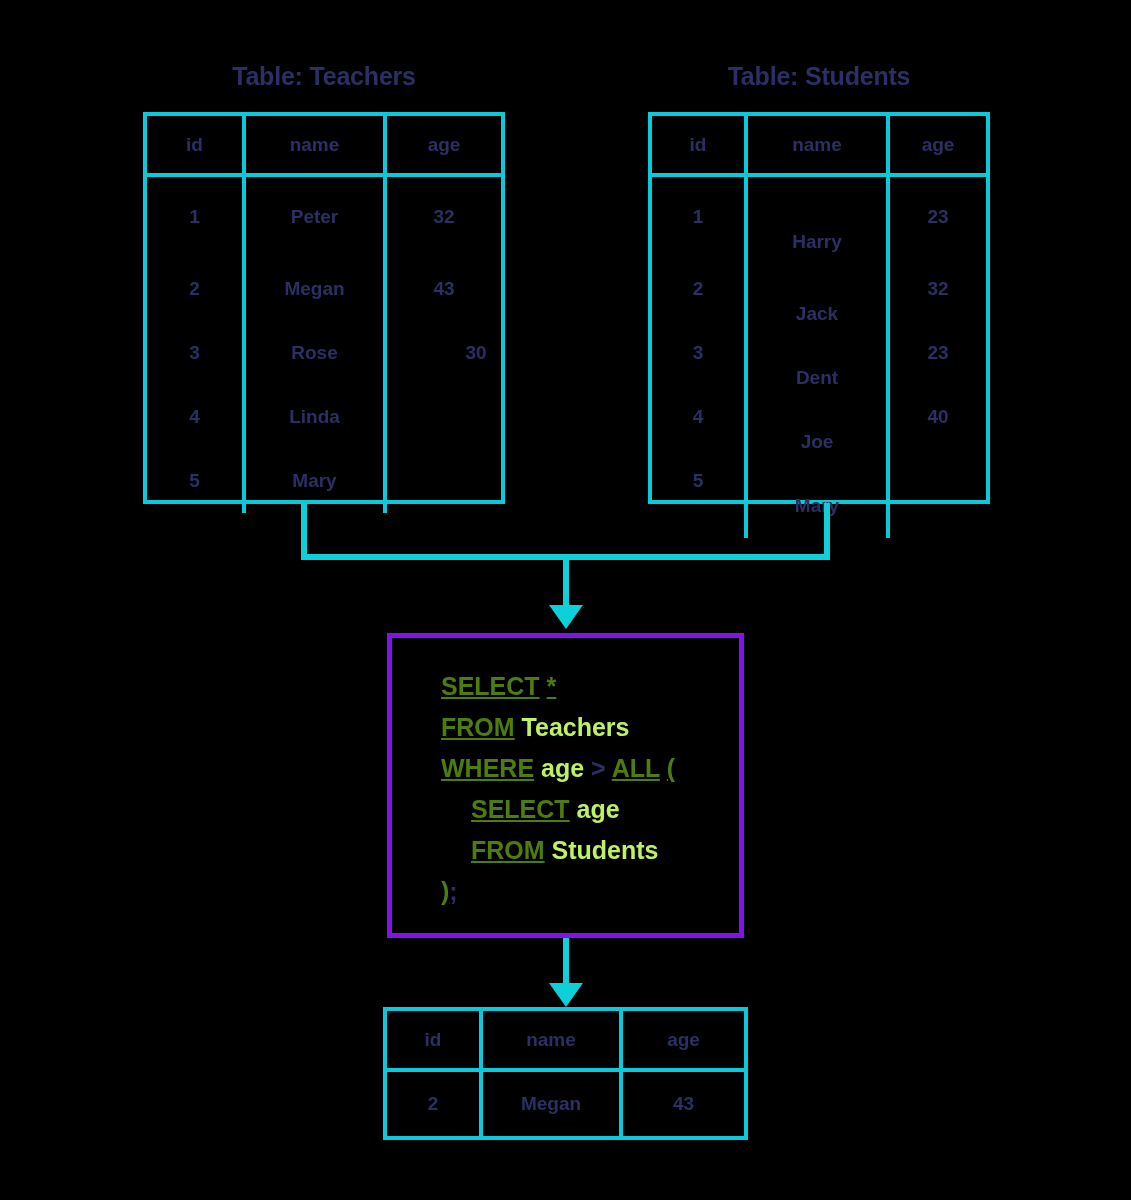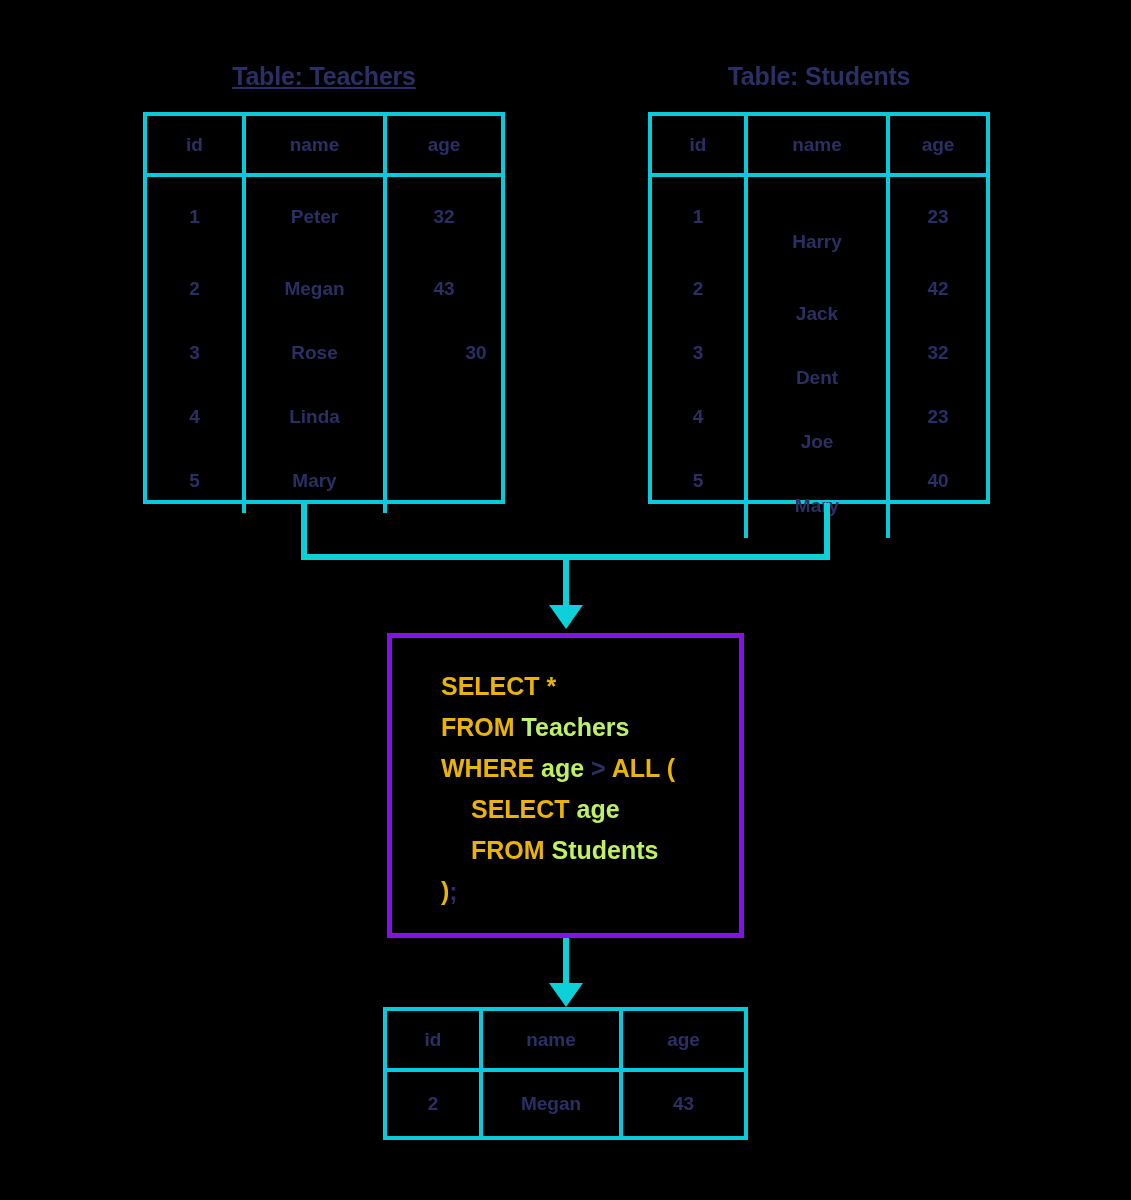--- a/index.html
+++ b/index.html
@@ -99,30 +99,30 @@
     background: #000000;
   }
   .sql-line {
     position: absolute;
     white-space: pre;
     font-family: "Liberation Sans", sans-serif;
     font-size: 25px;
     font-weight: bold;
     line-height: 1;
   }
-  .kw   { color: #eab308; }
+  .kw   { color: #4d7c0f; text-decoration: underline; }
   .idn  { color: #bef264; }
   .op   { color: #2b2f63; }
 </style>
 </head>
 <body>
 
 <div id="stage">
 
-  <div class="table-title" style="left:143px; top:62px; width:362px;text-decoration:underline;">Table: Teachers</div>
+  <div class="table-title" style="left:143px; top:62px; width:362px;">Table: Teachers</div>
 
   <div class="db-table" id="teachers-table" style="left:143px; top:112px; width:362px; height:392px;">
     <div class="db-head">
       <div class="db-col" style="width:99px;">
         <div class="cell head-cell">id</div>
       </div>
       <div class="db-col" style="width:141px;">
         <div class="cell head-cell">name</div>
       </div>
       <div class="db-col" style="width:114px;">
@@ -176,21 +176,20 @@
       </div>
       <div class="db-col" style="width:142px;">
         <div class="cell body-cell" style="height:80px;margin-top:25px;">Harry</div>
         <div class="cell body-cell" style="height:64px;">Jack</div>
         <div class="cell body-cell" style="height:64px;">Dent</div>
         <div class="cell body-cell" style="height:64px;">Joe</div>
         <div class="cell body-cell" style="height:64px;">Mary</div>
       </div>
       <div class="db-col" style="width:96px;">
         <div class="cell body-cell" style="height:80px;">23</div>
-        <div class="cell body-cell" style="height:64px;">42</div>
         <div class="cell body-cell" style="height:64px;">32</div>
         <div class="cell body-cell" style="height:64px;">23</div>
         <div class="cell body-cell" style="height:64px;">40</div>
       </div>
     </div>
   </div>
 
   <div class="line-v" style="left:301px; top:503px; width:6px; height:57px;"></div>
   <div class="line-v" style="left:824px; top:503px; width:6px; height:57px;"></div>
   <div class="line-h" style="left:301px; top:554px; width:529px; height:6px;"></div>

